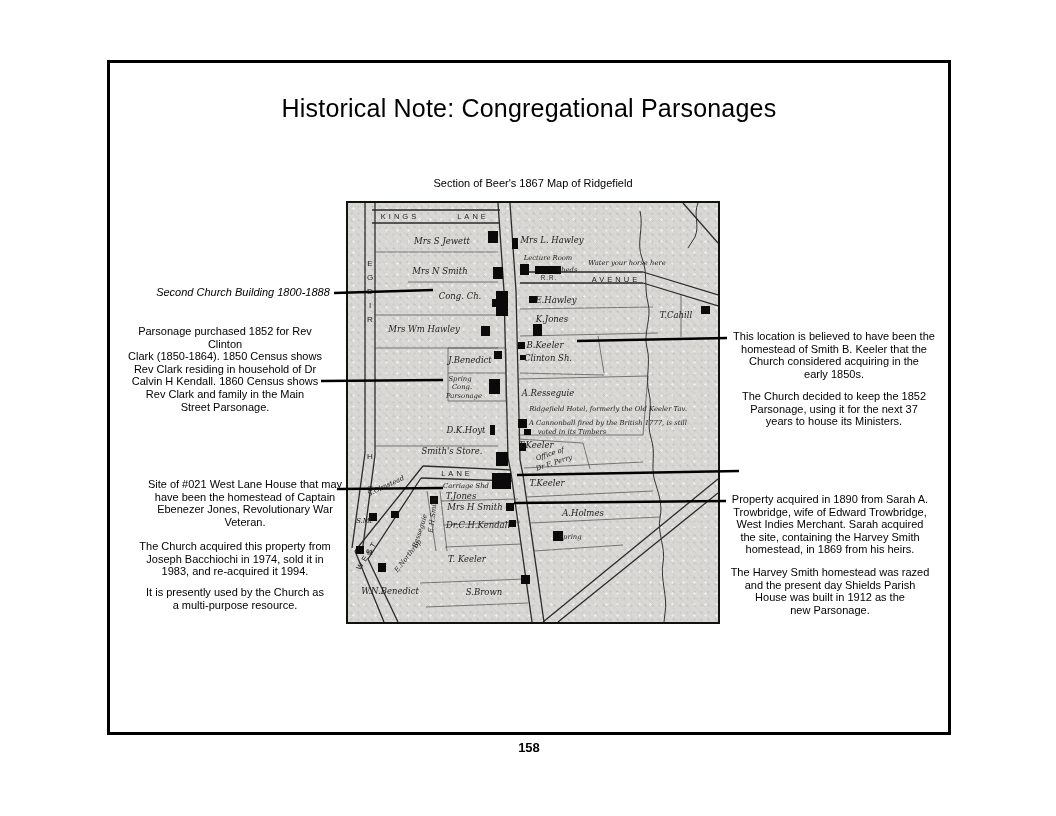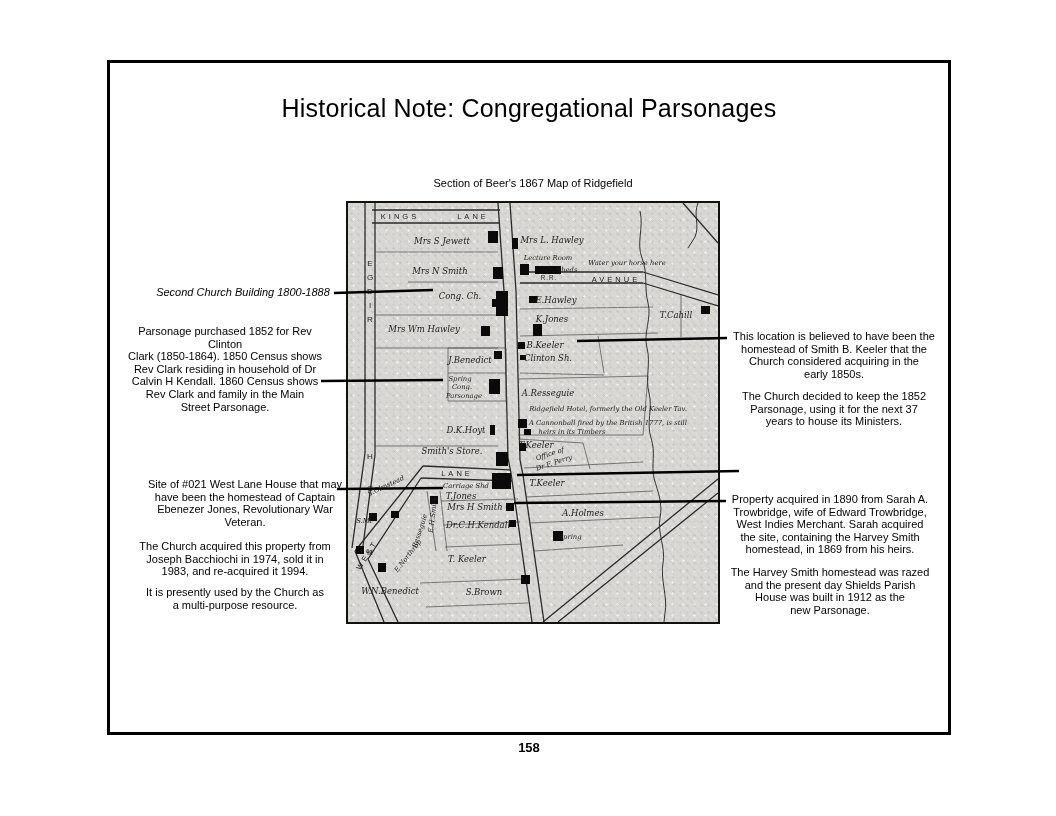--- a/index.html
+++ b/index.html
@@ -167,21 +167,21 @@
         <span class="mlabel tiny" style="left: 219px; top: 67px; transform: translate(-50%, -50%);">Sheds</span>
         <span class="mlabel tiny" style="left: 279px; top: 60px; transform: translate(-50%, -50%);">Water your horse here</span>
         <span class="mlabel" style="left: 208px; top: 97px; transform: translate(-50%, -50%);">E.Hawley</span>
         <span class="mlabel" style="left: 204px; top: 116px; transform: translate(-50%, -50%);">K.Jones</span>
         <span class="mlabel" style="left: 328px; top: 112px; transform: translate(-50%, -50%);">T.Cahill</span>
         <span class="mlabel" style="left: 197px; top: 142px; transform: translate(-50%, -50%);">B.Keeler</span>
         <span class="mlabel" style="left: 200px; top: 155px; transform: translate(-50%, -50%);">Clinton Sh.</span>
         <span class="mlabel" style="left: 200px; top: 190px; transform: translate(-50%, -50%);">A.Resseguie</span>
         <span class="mlabel tiny" style="left: 260px; top: 206px; transform: translate(-50%, -50%);">Ridgefield Hotel, formerly the Old Keeler Tav.</span>
         <span class="mlabel tiny" style="left: 260px; top: 220px; transform: translate(-50%, -50%);">A Cannonball fired by the British 1777, is still</span>
-        <span class="mlabel tiny" style="left: 224px; top: 229px; transform: translate(-50%, -50%);">heirs in its Timbers</span>
+        <span class="mlabel tiny" style="left: 224px; top: 229px; transform: translate(-50%, -50%);">voted in its Timbers</span>
         <span class="mlabel" style="left: 188px; top: 242px; transform: translate(-50%, -50%);">T.Keeler</span>
         <span class="mlabel tiny" style="left: 202px; top: 251px; transform: translate(-50%, -50%) rotate(-18deg);">Office of</span>
         <span class="mlabel tiny" style="left: 206px; top: 260px; transform: translate(-50%, -50%) rotate(-18deg);">Dr F. Perry</span>
         <span class="mlabel" style="left: 199px; top: 280px; transform: translate(-50%, -50%);">T.Keeler</span>
         <span class="mlabel" style="left: 235px; top: 310px; transform: translate(-50%, -50%);">A.Holmes</span>
         <span class="mlabel tiny" style="left: 222px; top: 334px; transform: translate(-50%, -50%);">Spring</span>
       </div>
   </div>
 
   <div class="ann" style="left:148px; top:286px; width:190px;font-style:italic;">Second Church Building 1800-1888</div>

